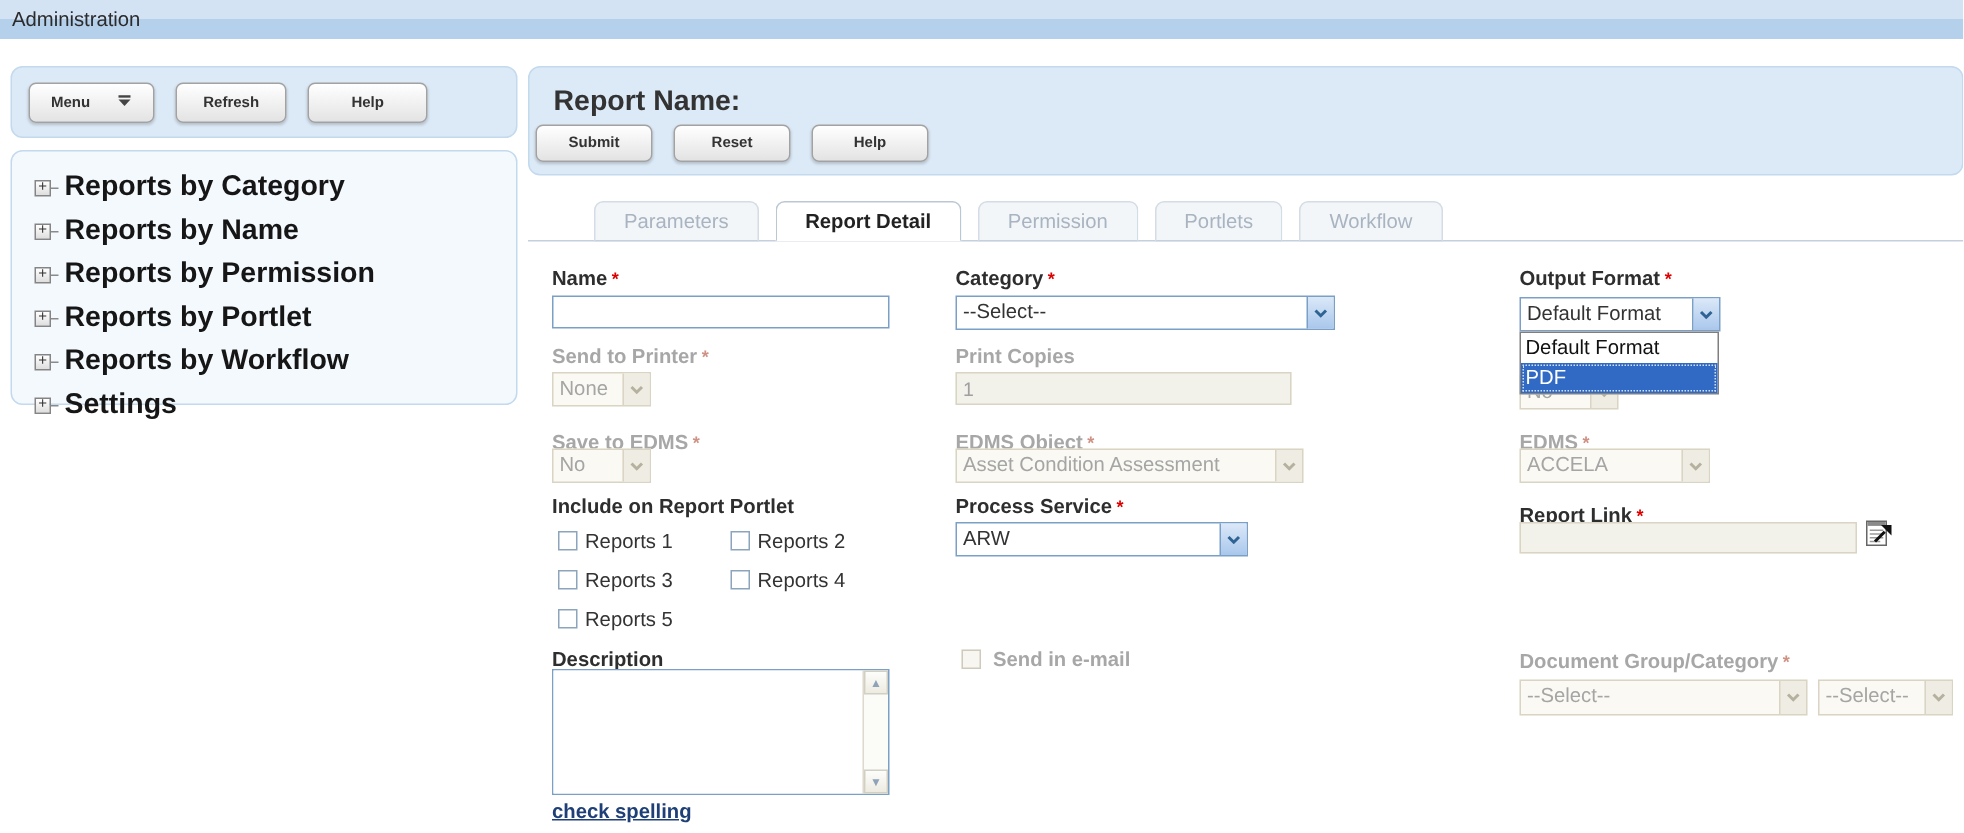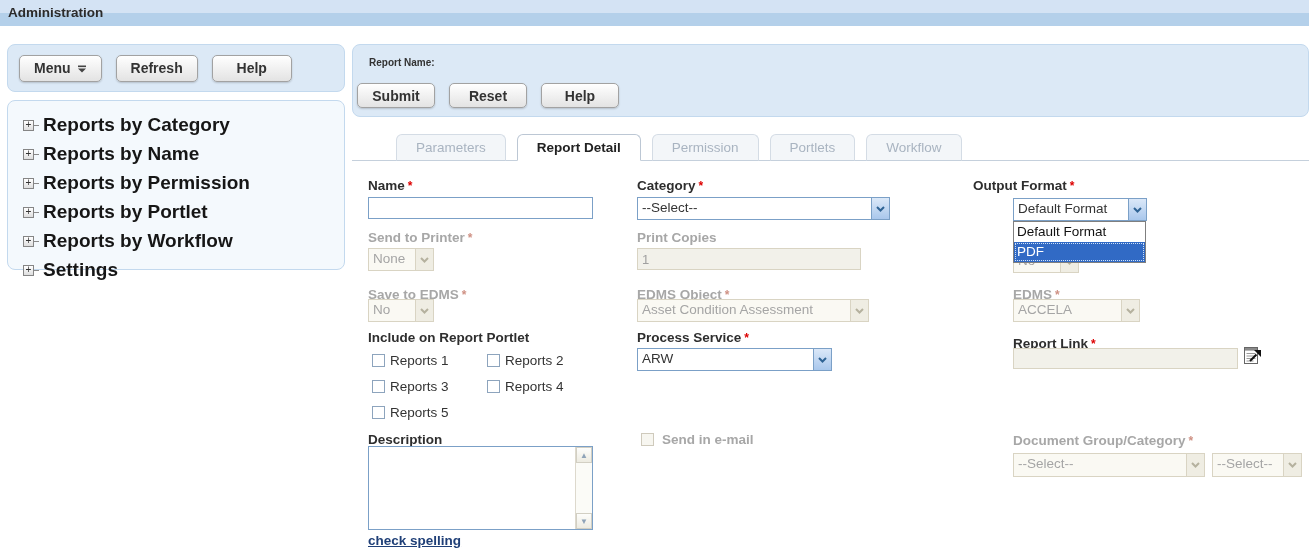--- a/index.html
+++ b/index.html
@@ -3,45 +3,45 @@
 <meta charset="utf-8">
 <style>
   * { box-sizing: border-box; margin: 0; padding: 0; }
   html, body { background: #fff; }
   body { font-family: "Liberation Sans", sans-serif; }
   .page { position: relative; width: 1309px; height: 555px; background: #fff; overflow: hidden; }
 
   
   .topbar { position: absolute; left: 0; top: 0; width: 1309px; height: 26px;
     background: linear-gradient(#d4e3f4 0%, #d4e3f4 50%, #b4d0ea 50%, #b4d0ea 100%); }
-  .topbar .title { position: absolute; left: 8px; top: 5px; font-size: 13.5px; font-weight: bold; color: #2b2b2b; text-align: right; }
+  .topbar .title { position: absolute; left: 8px; top: 5px; font-size: 13.5px; font-weight: normal; color: #2b2b2b; text-align: right; }
 
   
   .panel { position: absolute; border: 1px solid #c3d9ee; border-radius: 8px; }
   .toolbar-panel { left: 7px; top: 44px; width: 338px; height: 48px; background: #dce9f6;
     display: flex; align-items: center; padding-left: 11px; gap: 14px; }
   .tree-panel { left: 7px; top: 100px; width: 338px; height: 170px; background: #f4f9fd; padding: 13px 0 0 15px; }
   .main-header { left: 352px; top: 44px; width: 957px; height: 73px; background: #dce9f6; }
 
   
-  .btn { display: inline-flex; align-items: center; justify-content: center; gap: 6px;
+  .btn { display: inline-flex; align-items: center; justify-content: center; gap: 18px;
     height: 27px; padding: 0 14px; background: linear-gradient(#ffffff, #e3e3e3);
     border: 1px solid #a2a2a2; border-radius: 5px; font-family: "Liberation Sans", sans-serif;
-    font-size: 14px; font-weight: bold; color: #333; cursor: pointer; box-shadow: 0 1px 2px rgba(0,0,0,.18); }
+    font-size: 10px; font-weight: bold; color: #333; cursor: pointer; box-shadow: 0 1px 2px rgba(0,0,0,.18); }
   .btn.small { height: 25px; }
 
   
   .tree-item { display: flex; align-items: center; margin-bottom: 7px; cursor: pointer; }
   .expand-box { width: 11px; height: 11px; border: 1px solid #858585; background: linear-gradient(#fff, #dedede);
     font-size: 10px; line-height: 8px; text-align: center; color: #333; flex: 0 0 auto; }
   .tree-dash { width: 5px; height: 1px; background: #8a8a8a; margin-right: 4px; flex: 0 0 auto; }
   .tree-label { font-size: 19px; font-weight: bold; color: #161616; text-align: center; }
 
   
-  .report-name { position: absolute; left: 16px; top: 12px; font-size: 10px; font-weight: bold; color: #333; }
+  .report-name { position: absolute; left: 16px; top: 12px; font-size: 19px; font-weight: bold; color: #333; }
   .hdr-buttons { position: absolute; left: 4px; top: 38px; display: flex; gap: 14px; padding-left: 0; }
   .hdr-buttons .btn { min-width: 78px; }
 
   
   .tabstrip { position: absolute; left: 352px; top: 133px; width: 957px; height: 28px;
     border-bottom: 1px solid #c5d0dc; display: flex; align-items: flex-end; padding-left: 44px; }
   .tab { height: 27px; margin-bottom: -1px; margin-right: 11px; padding: 0 19px;
     display: flex; align-items: center; border: 1px solid #d4dce5; border-bottom: 1px solid #c5d0dc;
     border-radius: 6px 6px 0 0; background: #f3f6f9; color: #a9b4c1; font-size: 13.5px; }
   .tab.active { background: #fff; border-color: #bcc7d4; border-bottom-color: #fff;
@@ -186,21 +186,21 @@
   </div>
   <div class="sel" style="left:637px; top:197px; width:253px;">
     <span class="sel-text">--Select--</span>
     <span class="sel-btn">
       <svg width="9" height="6" viewBox="0 0 9 6">
           <path d="M1 1 L4.5 4.5 L8 1" stroke="#2f6394" stroke-width="2" fill="none"></path>
         </svg>
     </span>
   </div>
 
-  <div class="flabel" style="left:973px; top:178px;">
+  <div class="flabel" style="left:1013px; top:178px;">
     <span>Output Format</span><span class="req">*</span>
   </div>
   <div class="sel" style="left:1013px; top:198px; width:134px;">
     <span class="sel-text">Default Format</span>
     <span class="sel-btn">
       <svg width="9" height="6" viewBox="0 0 9 6">
           <path d="M1 1 L4.5 4.5 L8 1" stroke="#2f6394" stroke-width="2" fill="none"></path>
         </svg>
     </span>
   </div>

